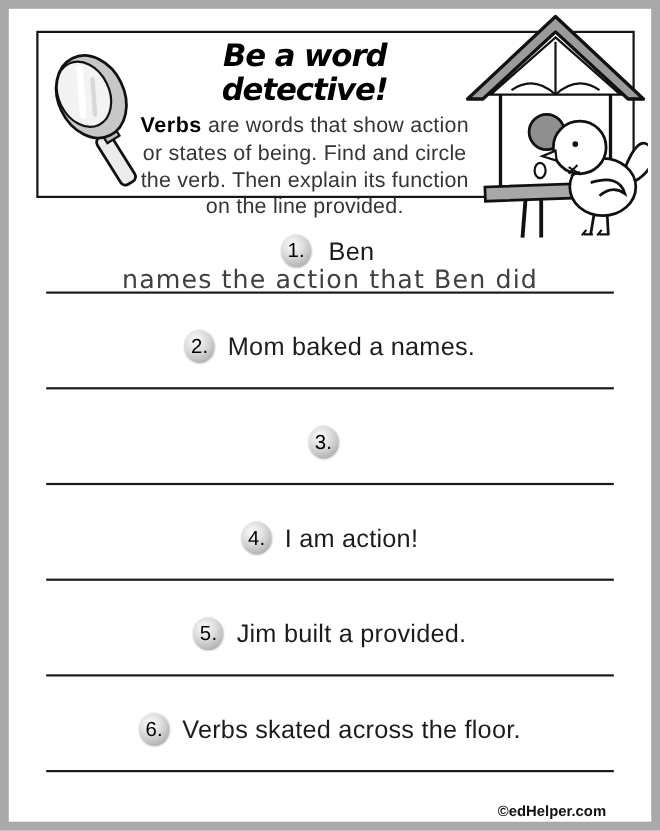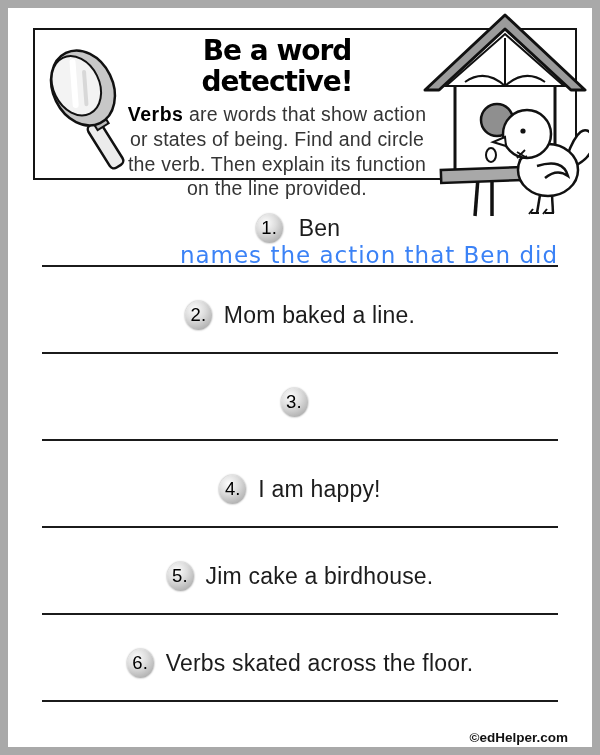--- a/index.html
+++ b/index.html
@@ -11,21 +11,21 @@
   
   .header-box {
     position:relative; margin:20px 15px 0 25px; height:152px;
     border:2.5px solid #141414; background:#fff;
   }
   .magnifier { position:absolute; top:8px; left:6px; width:94px; height:138px; }
   .birdhouse { position:absolute; top:-20px; right:-14px; width:168px; height:209px; }
   .header-text { position:absolute; left:92px; right:148px; top:6px; text-align:center; }
   .title {
     font-family:"DejaVu Sans", sans-serif; font-weight:800; font-size:28px;
-    letter-spacing:-1px; color:#000; line-height:1.1; margin-bottom:4px;
+    letter-spacing:-1px; color:#000; line-height:1.1; margin-bottom:4px;font-style:italic;
   }
   .instructions {
     font-size:19.5px; line-height:1.28; color:#353535; letter-spacing:0.2px;
   }
   .instructions b { color:#000000; font-weight:800; letter-spacing:0.5px; }
   
   .items { padding-top:30px; }
   .item + .item { margin-top:30px; }
   .sentence {
     height:36px; display:flex; align-items:center; justify-content:center;
@@ -41,27 +41,27 @@
   .word { padding:0 4px; }
   .circled {
     display:inline-block; border:2.5px solid #101010; border-radius:50%;
     padding:3px 9px 6px 9px; margin:0 -5px; line-height:1;
   }
   .answer {
     position:relative; height:21px; margin:0 34px;
     border-bottom:2.5px solid #1b1b1b;
   }
   .answer-text {
-    position:absolute; left:0; right:0; bottom:-3px; text-align:right;
+    position:absolute; left:0; right:0; bottom:-3px; text-align:center;
     font-family:"DejaVu Sans", sans-serif; font-size:23px; letter-spacing:1px;
-    color:#3b82f6; white-space:nowrap;
+    color:#404040; white-space:nowrap;
   }
   
   .copyright {
-    position:absolute; right:24px; bottom:2px; font-size:13.5px;
+    position:absolute; right:41px; bottom:2px; font-size:13.5px;
     font-weight:600; color:#111;
   }
   svg { display:block; width:100%; height:100%; }
 </style>
 </head>
 <body>
 
 <div class="page">
 
   <div class="header-box">
@@ -127,44 +127,44 @@
         <span class="word">Ben</span>
       </div>
       <div class="answer">
         <span class="answer-text">names the action that Ben did</span>
       </div>
     </div>
 
     <div class="item">
       <div class="sentence">
         <span class="badge">2.</span>
-        <span>Mom baked a line.</span>
+        <span>Mom baked a names.</span>
       </div>
       <div class="answer"></div>
     </div>
 
     <div class="item">
       <div class="sentence">
         <span class="badge">3.</span>
       </div>
       <div class="answer"></div>
     </div>
 
     <div class="item">
       <div class="sentence">
         <span class="badge">4.</span>
-        <span>I am happy!</span>
+        <span>I am action!</span>
       </div>
       <div class="answer"></div>
     </div>
 
     <div class="item">
       <div class="sentence">
         <span class="badge">5.</span>
-        <span>Jim cake a birdhouse.</span>
+        <span>Jim built a provided.</span>
       </div>
       <div class="answer"></div>
     </div>
 
     <div class="item">
       <div class="sentence">
         <span class="badge">6.</span>
         <span>Verbs skated across the floor.</span>
       </div>
       <div class="answer"></div>

